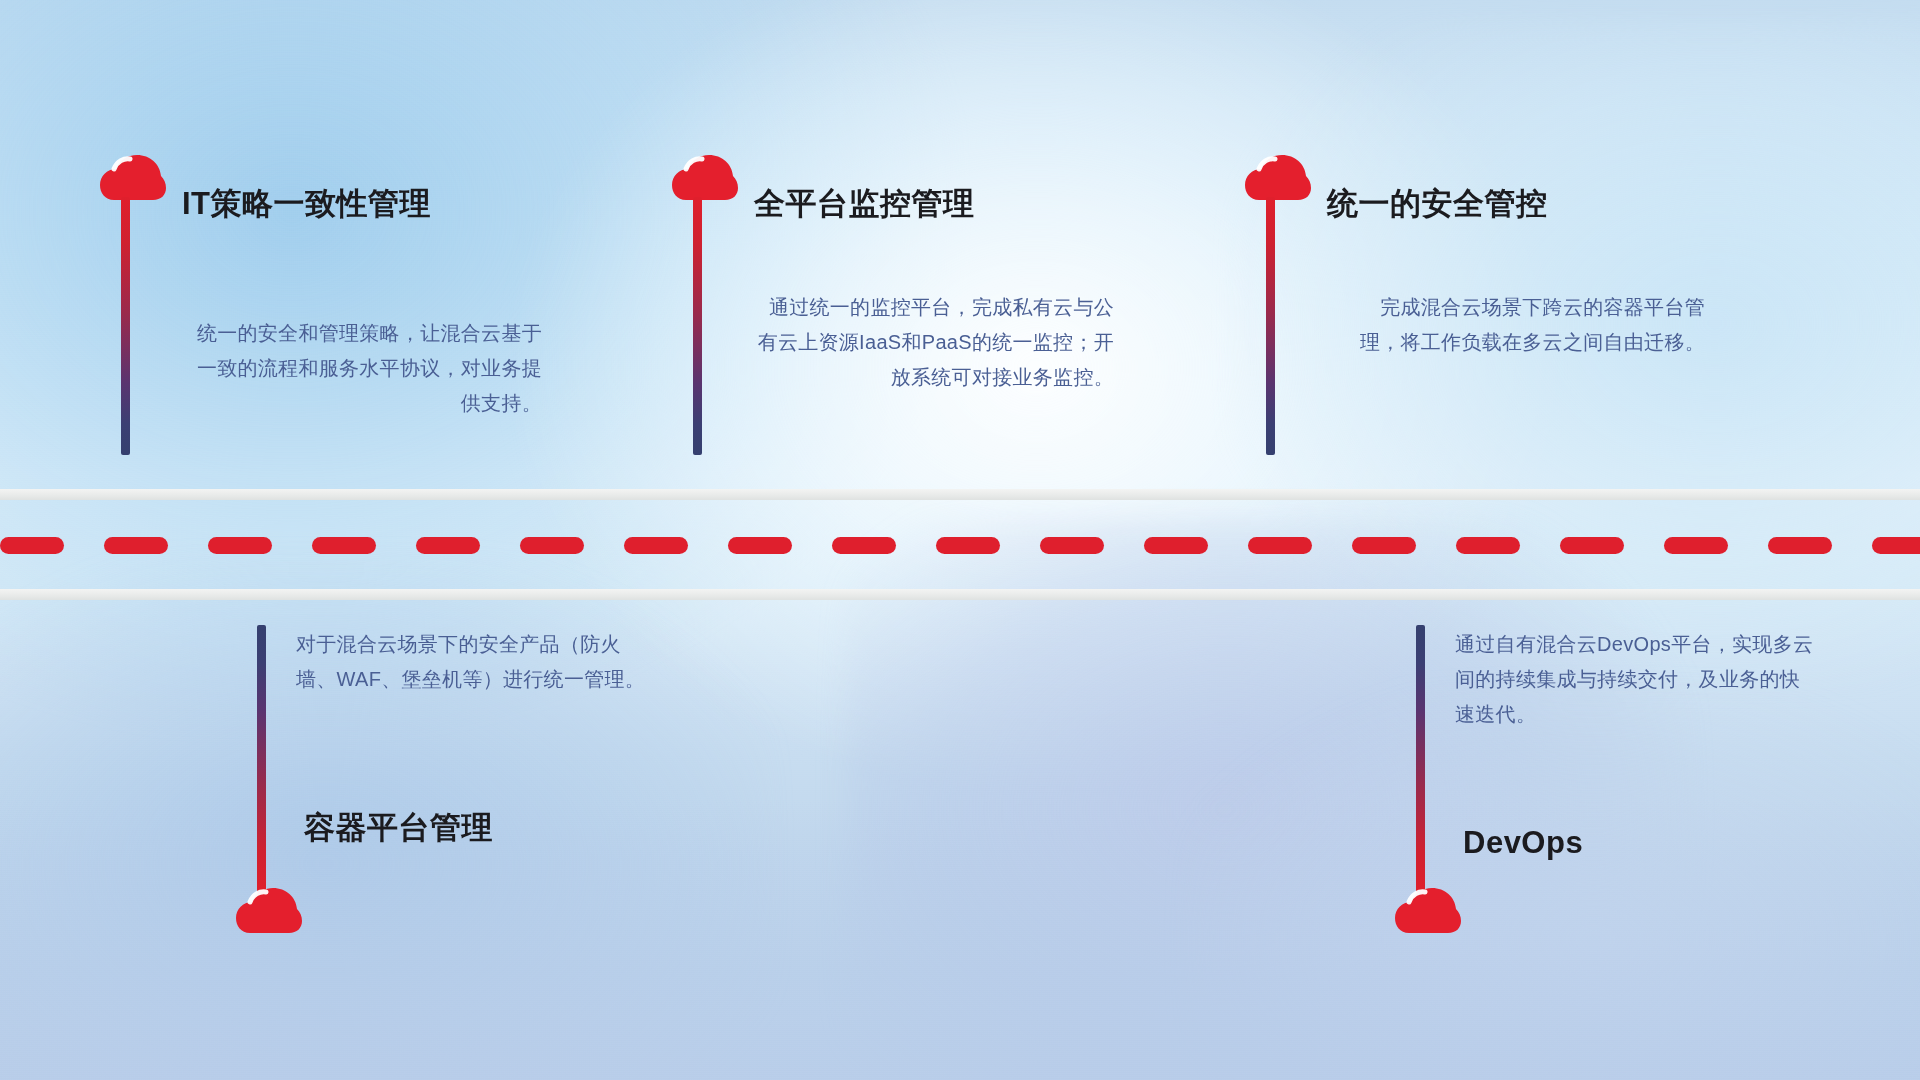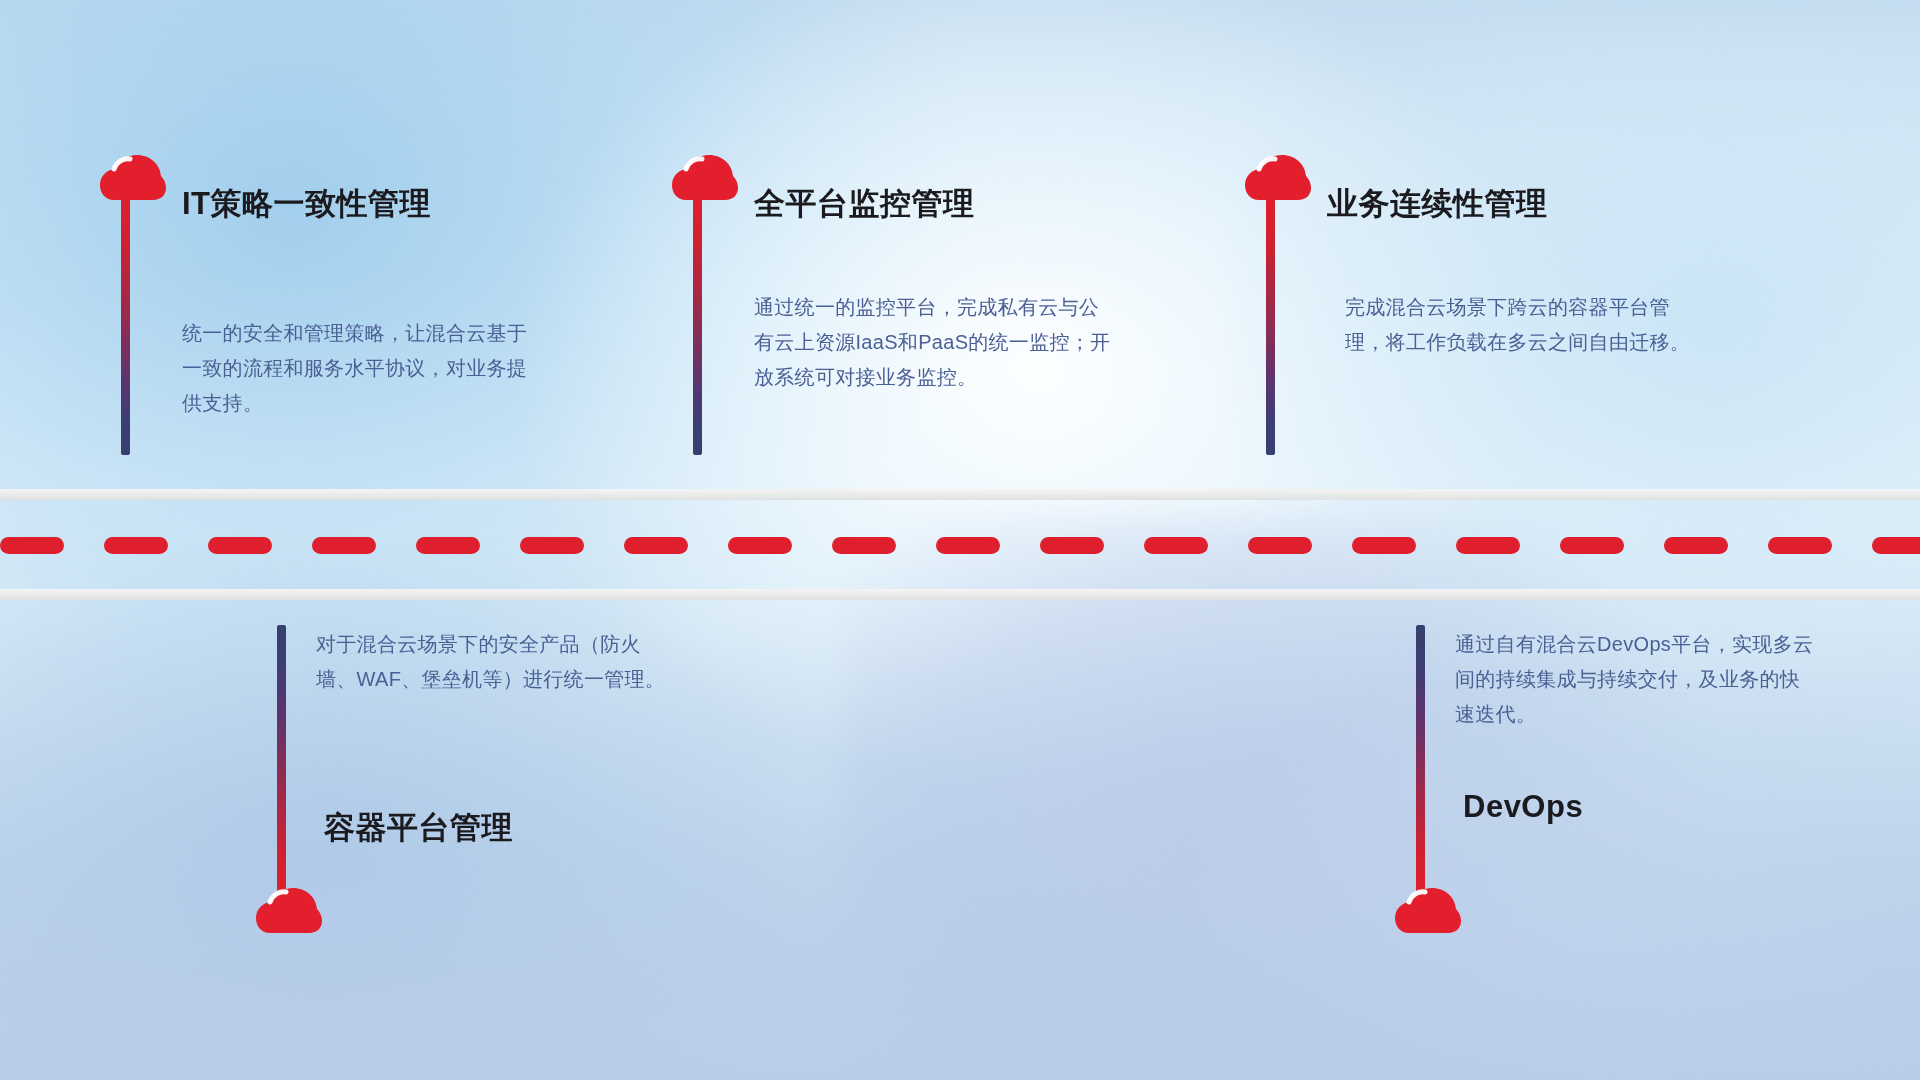--- a/index.html
+++ b/index.html
@@ -161,20 +161,21 @@
 
   
   .col {
     position: absolute;
     width: 430px;
   }
 
   .marker-top {
     position: relative;
     height: 350px;
+    text-align: right;
   }
   .marker-bottom {
     position: relative;
     height: 370px;
   }
 
   
   .cloud-icon {
     position: absolute;
     width: 66px;
@@ -282,26 +283,26 @@
 
   <div class="col" style="left:1245px; top:155px;">
     <div class="marker-top">
       <span class="cloud-icon" style="left:0px; top:0px;">
         <svg width="66" height="46" viewBox="0 0 66 46">
           <path d="M14 45 C5 45 0 38 0 30 C0 21 7 14 16 14 C19 5 28 0 37 0 C50 0 60 9 61 21 C64 24 66 28 66 33 C66 40 61 45 53 45 Z" fill="#e41f2d"></path>
           <path d="M14 14 C17 6 24 3 30 4" stroke="#ffffff" stroke-width="5" stroke-linecap="round" fill="none" opacity="0.95"></path>
         </svg>
       </span>
       <span class="stem stem-down" style="left:21px; top:42px; height:258px;"></span>
-      <span class="heading" style="left:82px; top:28px;">业务连续性管理</span>
+      <span class="heading" style="left:82px; top:28px;">统一的安全管控</span>
       <span class="body-text" style="left:100px; top:135px;">完成混合云场景下跨云的容器平台管理，将工作负载在多云之间自由迁移。</span>
     </div>
   </div>
 
-  <div class="col" style="left:256px; top:625px;">
+  <div class="col" style="left:236px; top:625px;">
     <div class="marker-bottom">
       <span class="stem stem-up" style="left:21px; top:0px; height:268px;"></span>
       <span class="cloud-icon" style="left:0px; top:263px;">
         <svg width="66" height="46" viewBox="0 0 66 46">
           <path d="M14 45 C5 45 0 38 0 30 C0 21 7 14 16 14 C19 5 28 0 37 0 C50 0 60 9 61 21 C64 24 66 28 66 33 C66 40 61 45 53 45 Z" fill="#e41f2d"></path>
           <path d="M14 14 C17 6 24 3 30 4" stroke="#ffffff" stroke-width="5" stroke-linecap="round" fill="none" opacity="0.95"></path>
         </svg>
       </span>
       <span class="body-text" style="left:60px; top:2px;">对于混合云场景下的安全产品（防火墙、WAF、堡垒机等）进行统一管理。</span>
       <span class="heading" style="left:68px; top:182px;">容器平台管理</span>
@@ -312,17 +313,17 @@
   <div class="col" style="left:1395px; top:625px;">
     <div class="marker-bottom">
       <span class="stem stem-up" style="left:21px; top:0px; height:268px;"></span>
       <span class="cloud-icon" style="left:0px; top:263px;">
         <svg width="66" height="46" viewBox="0 0 66 46">
           <path d="M14 45 C5 45 0 38 0 30 C0 21 7 14 16 14 C19 5 28 0 37 0 C50 0 60 9 61 21 C64 24 66 28 66 33 C66 40 61 45 53 45 Z" fill="#e41f2d"></path>
           <path d="M14 14 C17 6 24 3 30 4" stroke="#ffffff" stroke-width="5" stroke-linecap="round" fill="none" opacity="0.95"></path>
         </svg>
       </span>
       <span class="body-text" style="left:60px; top:2px;">通过自有混合云DevOps平台，实现多云间的持续集成与持续交付，及业务的快速迭代。</span>
-      <span class="heading" style="left:68px; top:164px;">DevOps</span>
+      <span class="heading" style="left:68px; top:200px;">DevOps</span>
     </div>
   </div>
 
 </div>
 
 </body></html>

